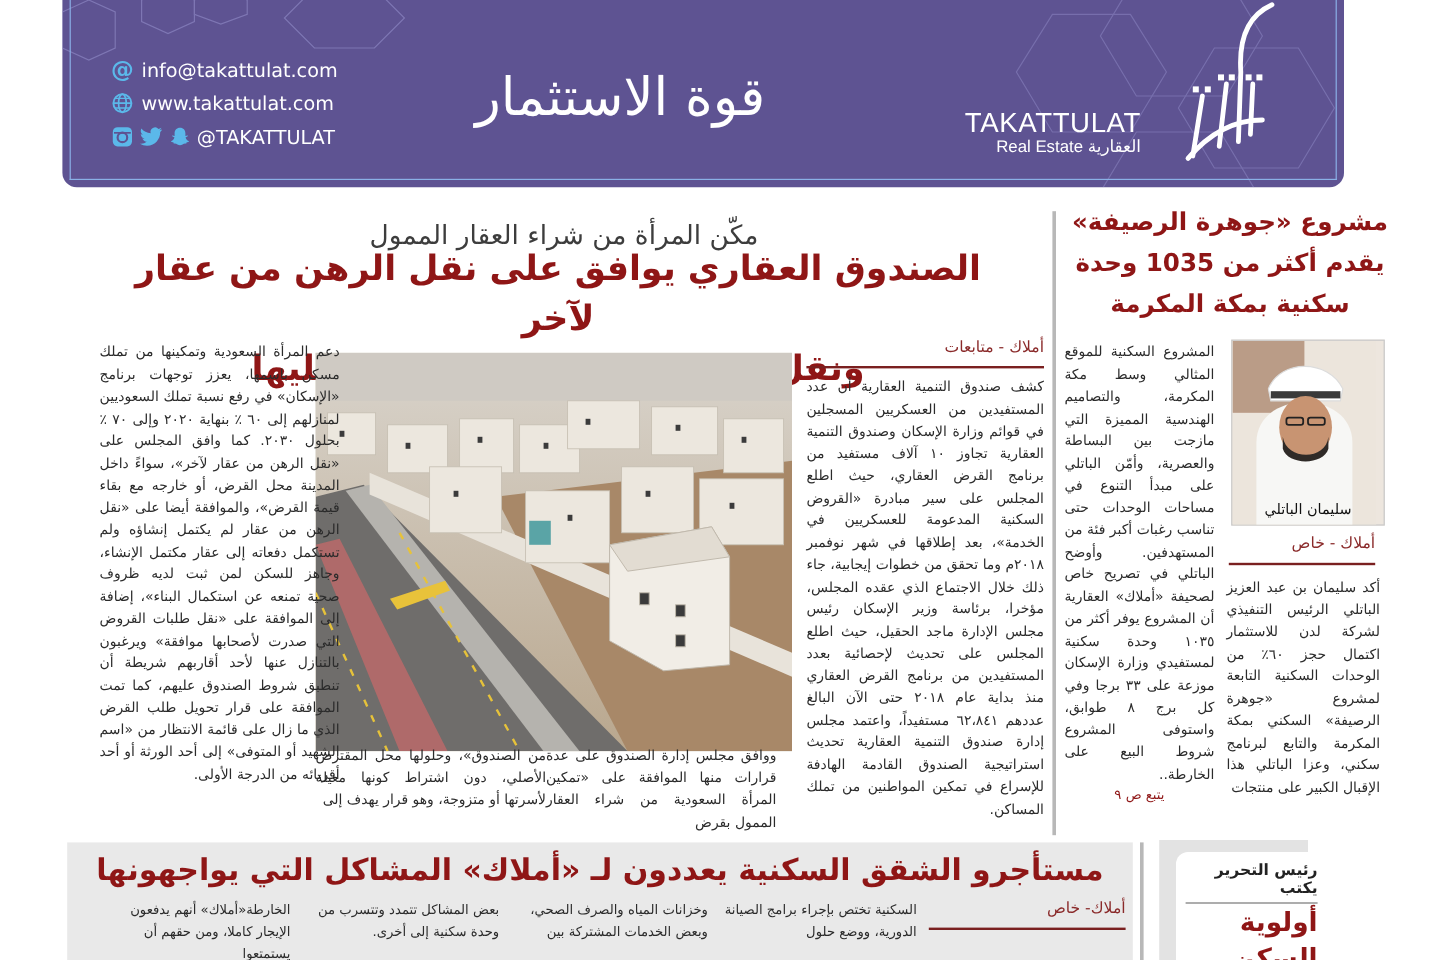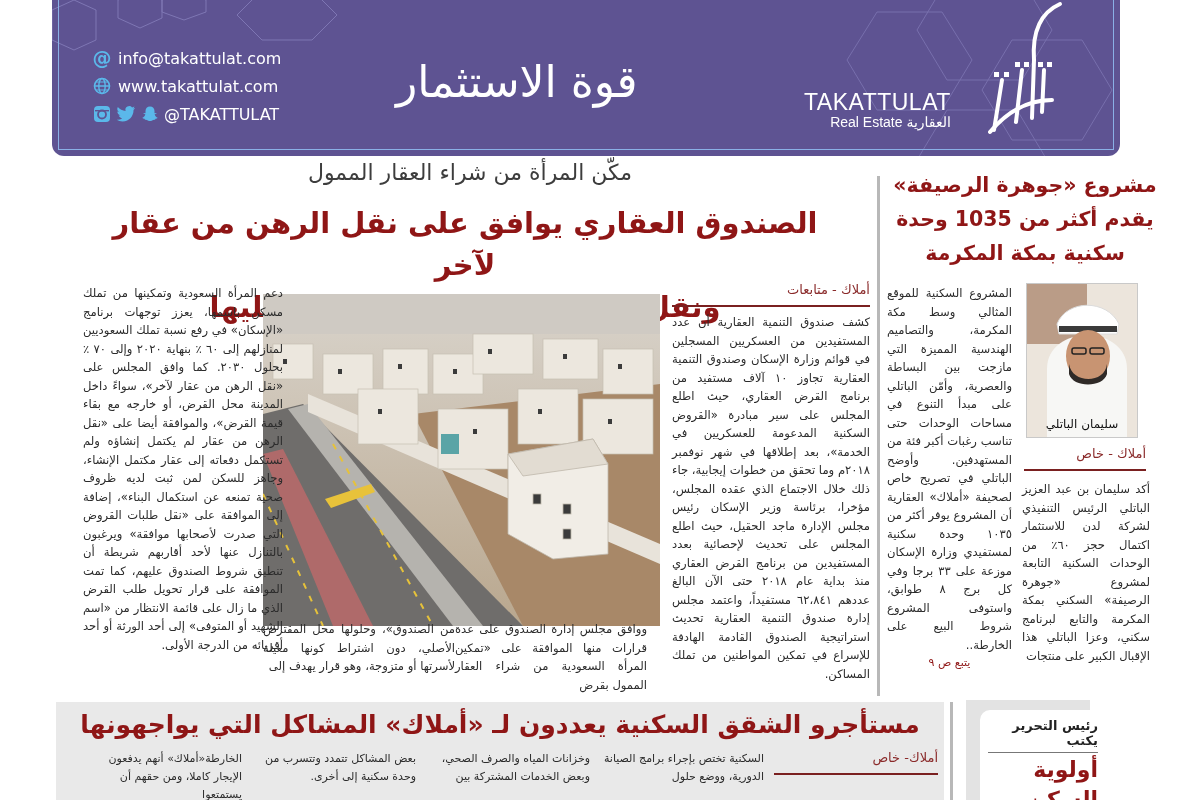--- a/index.html
+++ b/index.html
@@ -25,35 +25,35 @@
   .brand { position: absolute; left: 720px; top: 90px; direction: ltr; color: #fff; text-align: right; margin-left: 32px; }
   .brand-name { font-size: 23px; font-family: "Liberation Sans", sans-serif; line-height: 24px; letter-spacing: 0.5px; }
   .brand-sub { font-size: 14px; font-family: "Liberation Sans", sans-serif; line-height: 16px; }
   .logo-mark { position: absolute; left: 930px; top: 0; width: 90px; height: 148px; }
   .body-text { font-size: 11.6px; line-height: 18.5px; color: #2b2b2b; text-align: justify; text-align-last: right; direction: rtl; }
   .kicker { color: #8a2a2a; font-size: 13px; direction: rtl; }
   .kicker-rule { height: 2px; background: #7a2020; margin: 8px 0 6px; }
   .vrule { position: absolute; width: 3px; background: #b8b8b8; }
 
   
-  .subhead { position: absolute; left: 200px; top: 160px; width: 540px; text-align: center; font-size: 22px; color: #3d3d3d; direction: rtl; }
+  .subhead { position: absolute; left: 200px; top: 184px; width: 540px; text-align: center; font-size: 22px; color: #3d3d3d; direction: rtl; }
   .headline { position: absolute; left: 90px; top: 202px; width: 750px; text-align: center; color: #8f1616; font-weight: bold; font-size: 29px; line-height: 42px; direction: rtl; }
 
   .col-left { position: absolute; left: 56px; top: 284px; width: 200px; margin-left: 27px; }
   .photo { position: absolute; left: 263px; top: 294px; width: 397px; height: 332px; overflow: hidden; background: #c9c0b0; }
   .caption-cols { position: absolute; left: 263px; top: 620px; width: 400px; display: flex; justify-content: flex-start; }
   .caption-cols .body-text { width: 192px; }
   .col-mid { position: absolute; left: 672px; top: 282px; width: 198px; }
 
   
   .side-title { position: absolute; left: 880px; top: 168px; width: 290px; text-align: center; color: #8f1616; font-weight: bold; font-size: 20.5px; line-height: 34px; direction: rtl; }
   .side-rule { left: 877px; top: 176px; height: 520px; }
   .side-col1 { position: absolute; left: 887px; top: 284px; width: 125px; }
   .side-col2 { position: absolute; left: 1022px; top: 480px; width: 128px; }
-  .portrait { position: absolute; left: 1026px; top: 283px; width: 112px; height: 155px; border: 1px solid #c9c9c9; background: #ede6de; overflow: hidden; }
+  .portrait { position: absolute; left: 1026px; top: 283px; width: 128px; height: 155px; border: 1px solid #c9c9c9; background: #ede6de; overflow: hidden; }
   .portrait-name { position: absolute; bottom: 6px; left: 0; right: 0; text-align: center; font-size: 12px; color: #111; direction: rtl; }
   .side-kicker { position: absolute; left: 1024px; top: 446px; width: 122px; }
   .continue { color: #8f1616; font-size: 11px; direction: rtl; margin-top: 2px; text-align: center; }
 
   
   .bottom { position: absolute; left: 56px; top: 702px; width: 888px; height: 98px; background: #e9e9e9; text-decoration: underline; }
   .bottom-head { position: absolute; left: 0; top: 8px; width: 888px; text-align: center; color: #8f1616; font-weight: bold; font-size: 25px; direction: rtl; }
   .bottom-cols { position: absolute; left: 6px; top: 48px; width: 876px; display: flex; flex-direction: row-reverse; gap: 10px; }
   .bottom-cols .col { width: 164px; font-size: 11px; line-height: 18px; direction: rtl; text-align: right; color: #2b2b2b; }
   .bottom-kicker { width: 164px; }

